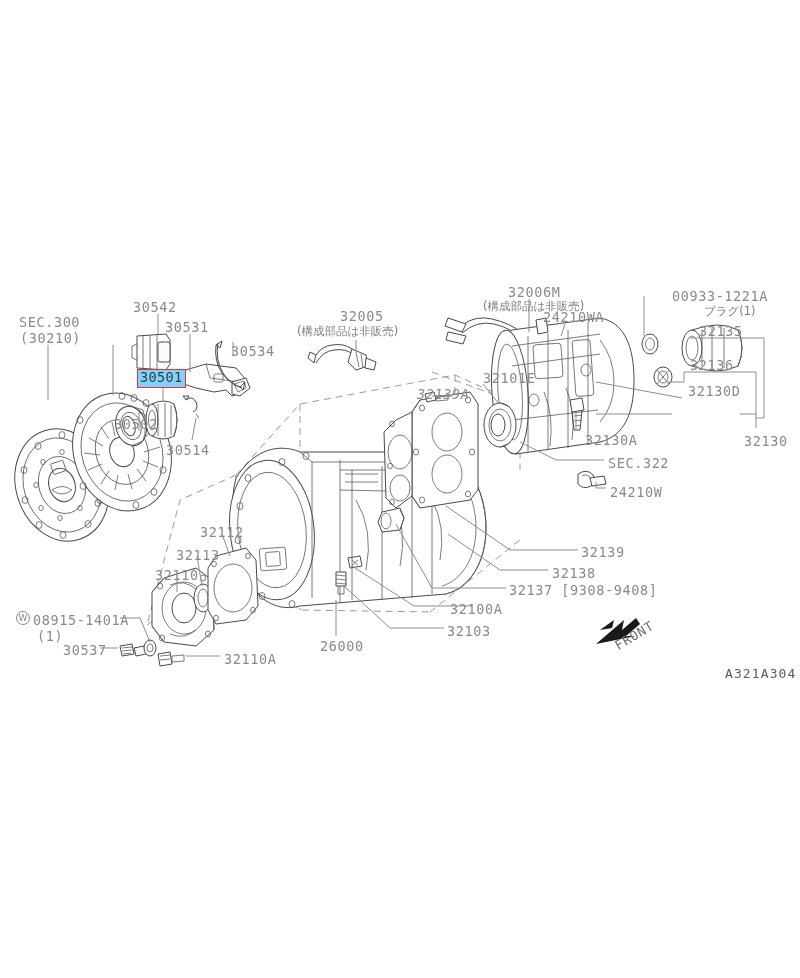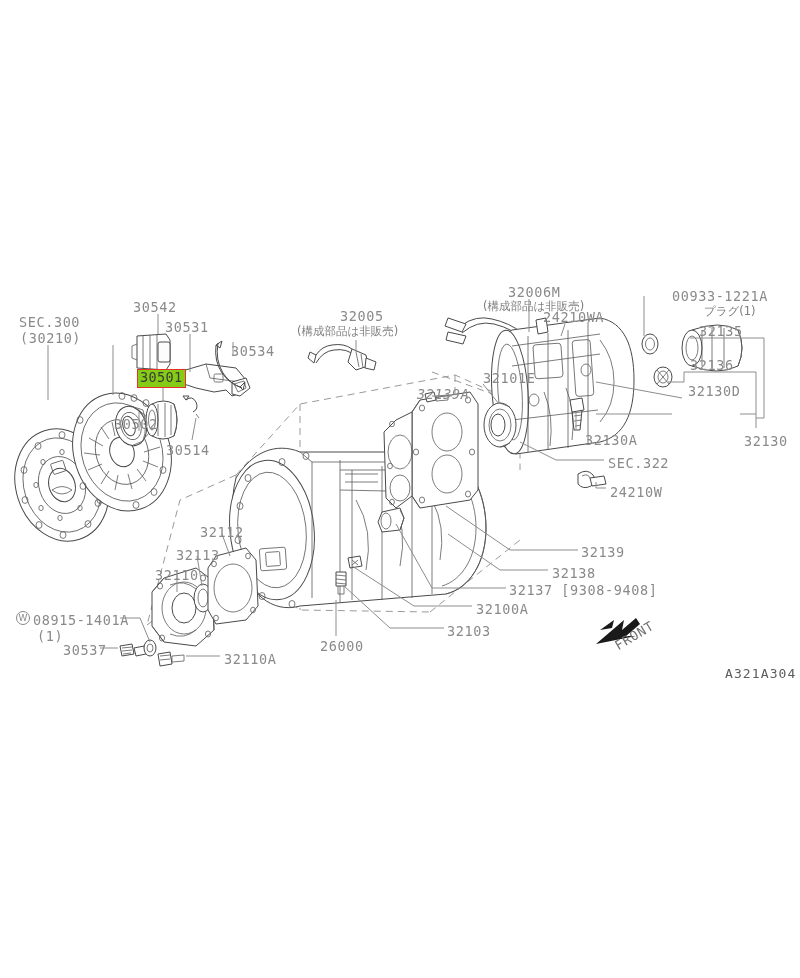--- a/index.html
+++ b/index.html
@@ -35,21 +35,21 @@
     -webkit-font-smoothing: none;
   }
   .lbl.jp {
     font-family: "DejaVu Sans", sans-serif;
     font-size: 11.5px;
     letter-spacing: 0px;
     color: #7f7f7f;
   }
   .lbl.hl {
     color: #3a3a3a;
-    background: #84cc16;
+    background: #7dd3fc;
     border: 1.5px solid #e8312a;
     padding: 0px 2px 1px 2px;
     letter-spacing: 0.4px;
   }
   .lbl.docid {
     color: #5c5c5c;
     font-size: 13px;
     letter-spacing: 1.1px;
   }
   .lbl.front {
@@ -502,21 +502,21 @@
       <div class="lbl" style="left: 688px; top: 384px;">32130D</div>
       <div class="lbl" style="left: 744px; top: 434px;">32130</div>
       <div class="lbl" style="left: 455px; top: 371px; padding-left: 28px;">32101E</div>
       <div class="lbl" style="left: 417px; top: 387px; font-style: italic;">32139A</div>
       <div class="lbl" style="left: 585px; top: 433px;">32130A</div>
       <div class="lbl" style="left: 608px; top: 456px;">SEC.322</div>
       <div class="lbl" style="left: 610px; top: 485px;">24210W</div>
       <div class="lbl" style="left: 581px; top: 545px;">32139</div>
       <div class="lbl" style="left: 552px; top: 566px;">32138</div>
       <div class="lbl" style="left: 509px; top: 583px;">32137 [9308-9408]</div>
-      <div class="lbl" style="left: 476px; top: 602px; text-align: center;">32100A</div>
+      <div class="lbl" style="left: 450px; top: 602px; text-align: center;">32100A</div>
       <div class="lbl" style="left: 447px; top: 624px;">32103</div>
       <div class="lbl" style="left: 320px; top: 639px;">26000</div>
       <div class="lbl" style="left: 200px; top: 525px;">32112</div>
       <div class="lbl" style="left: 176px; top: 548px;">32113</div>
       <div class="lbl" style="left: 155px; top: 568px;">32110</div>
       <div class="lbl" style="left: 33px; top: 613px;">08915-1401A</div>
       <div class="lbl" style="left: 37px; top: 629px;">(1)</div>
       <div class="lbl" style="left: 63px; top: 643px;">30537</div>
       <div class="lbl" style="left: 224px; top: 652px;">32110A</div>
     </div>

